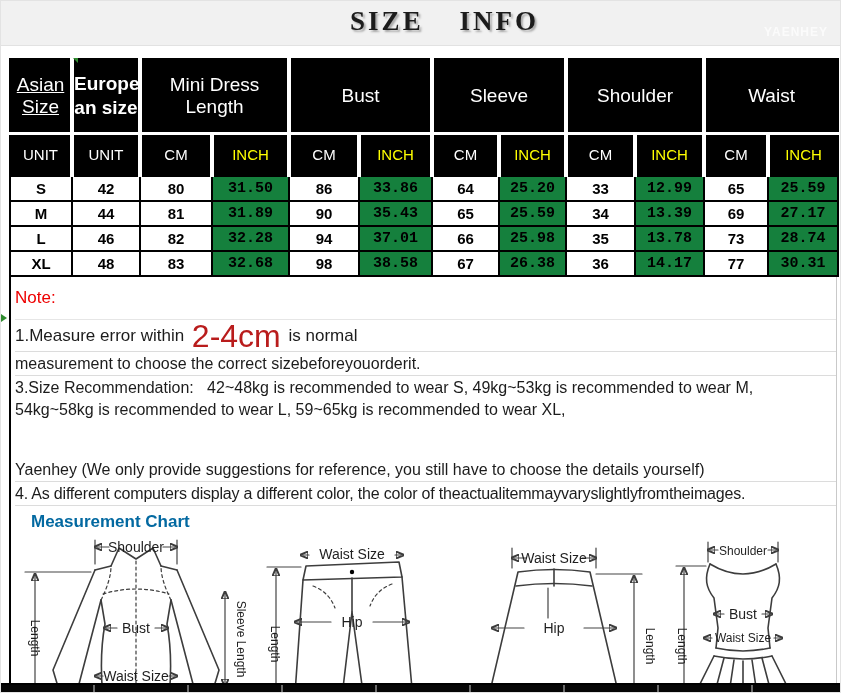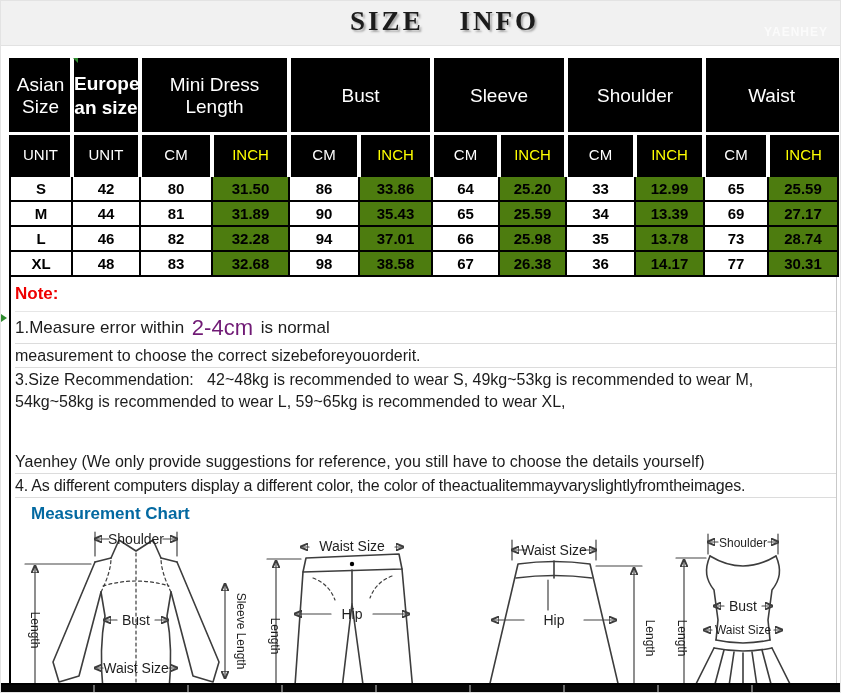--- a/index.html
+++ b/index.html
@@ -21,38 +21,38 @@
   .watermark { position:absolute; right:12px; top:24px; font-size:12px; font-weight:bold; color:#fbfbfb; letter-spacing:1px; }
   
   .size-table {
     margin:12px 0 0 8px; width:828px; border-collapse:collapse; table-layout:fixed;
     border:2px solid #000; text-align:center;
   }
   .size-table th { background:#000; color:#fff; font-weight:normal; }
   tr.group-row { height:74px; }
   tr.group-row th { font-size:19px; border-right:4px solid #fff; border-bottom:3px solid #fff; }
   tr.group-row th:last-child { border-right:none; }
-  th.asian { font-size:20px; }
+  th.asian { font-size:20px;text-decoration:underline; }
   th.europe { font-size:15px; font-weight:bold; line-height:1.25; }
   tr.unit-row { height:43px;margin-left:6px; }
   tr.unit-row th { font-size:15px; border-right:4px solid #fff; }
   tr.unit-row th:last-child { border-right:none; }
   .inch-head { color:#ffff00 !important; }
   .size-table td {
     border:2px solid #000; height:25px; font-size:15px; font-weight:bold;
     background:#fff; color:#000;
   }
-  td.inch { background:#4d7c0f; }
+  td.inch { background:#15803d;font-family:Liberation Mono, monospace; }
   
   .lower { position:relative; margin-left:8px; width:828px; border-left:2px solid #000; border-right:1px solid #c9c9c9; }
   .note { padding-left:4px; }
   .note-line { white-space:pre; overflow:hidden; font-size:16px; color:#1c1c1c; border-bottom:1px solid #dcdcdc; display:flex; align-items:center; }
-  .note-head { height:35px; font-size:17px; font-weight:bold; color:#ee0000; border-bottom:1px solid #e6e6e6; }
+  .note-head { height:43px; font-size:17px; font-weight:normal; color:#ee0000; border-bottom:1px solid #e6e6e6; }
   .nl1 { height:32px; font-size:17px; }
-  .nl1 .big-red { font-size:22px; color:#701a75; padding:0 3px; line-height:1; }
+  .nl1 .big-red { font-size:32px; color:#b91c1c; padding:0 3px; line-height:1; }
   .nl2 { height:22px; }
   .nl3 { height:24px; }
   .nl4 { height:23px; border-bottom:none; }
   .nl5 { height:21px; border-bottom:none; }
   .nl6 { height:23px;margin-top:39px; }
   .nl7 { height:24px; letter-spacing:-0.2px; }
   
   .chart { position:relative; height:226px; border-bottom:0; }
   .chart-head { font-size:17px; font-weight:bold; color:#0369a1; margin:6px 0 0 20px; }
   .figures { display:flex; align-items:flex-start; margin-top:2px; }

